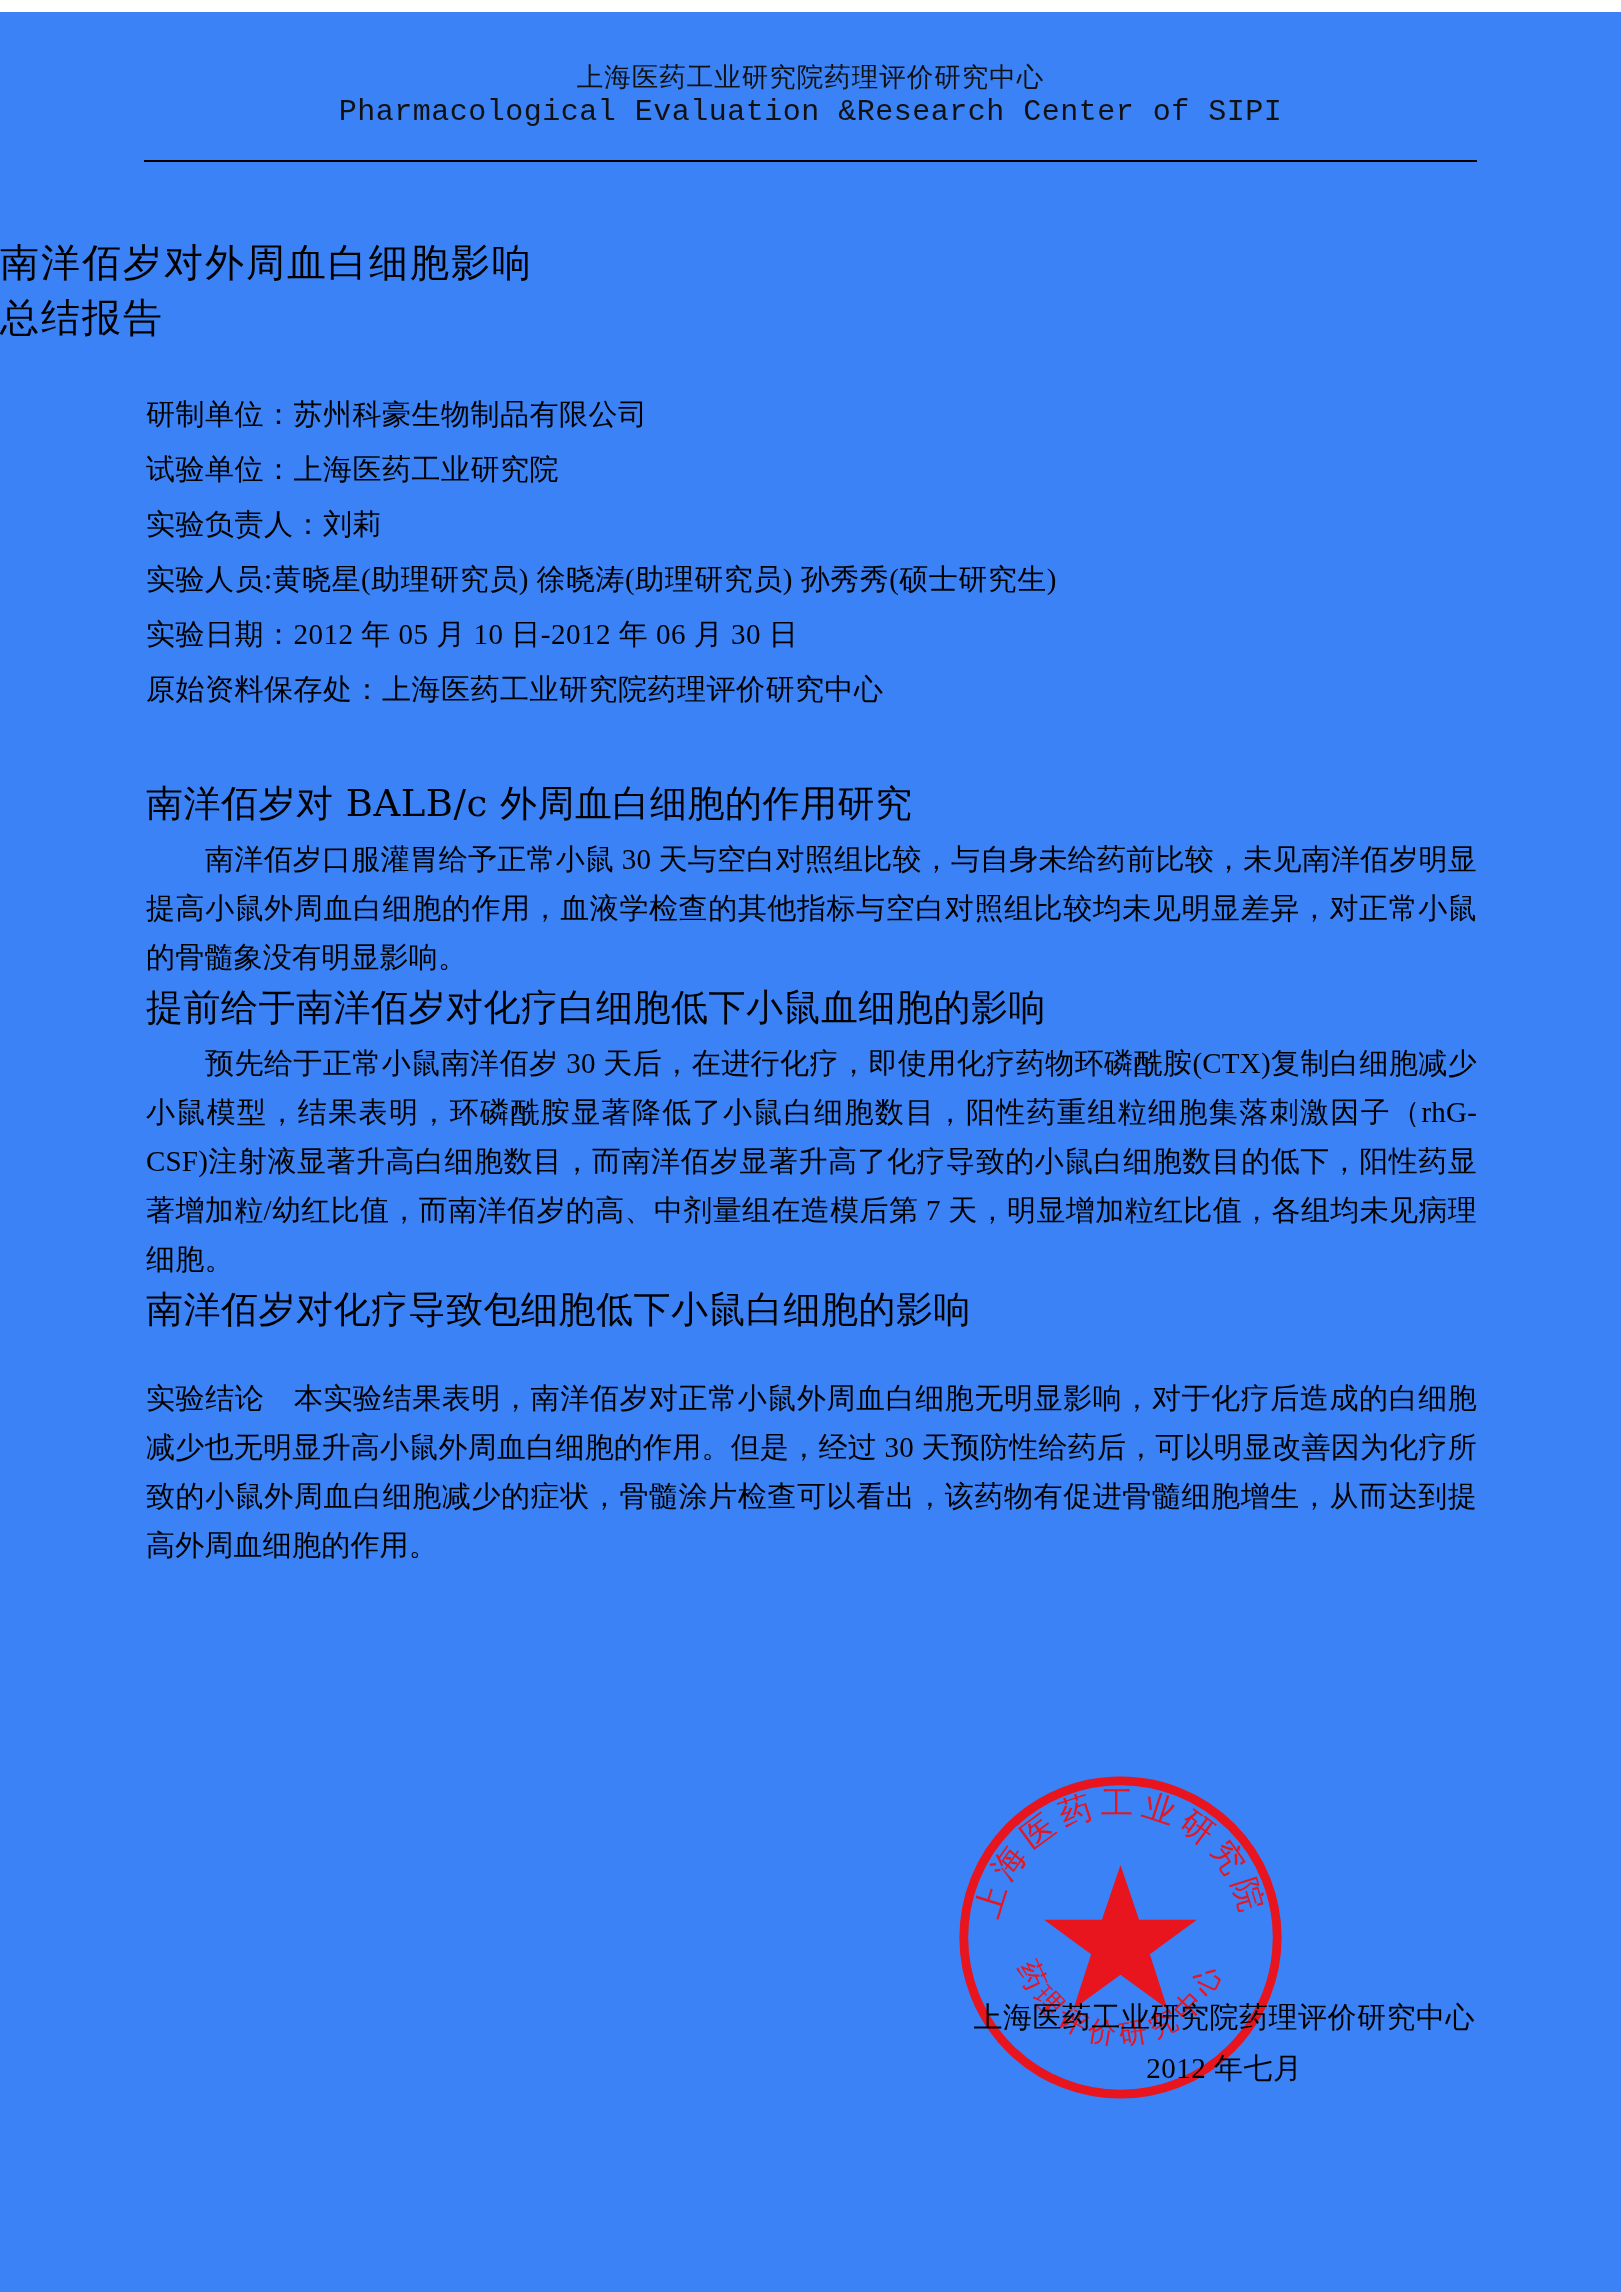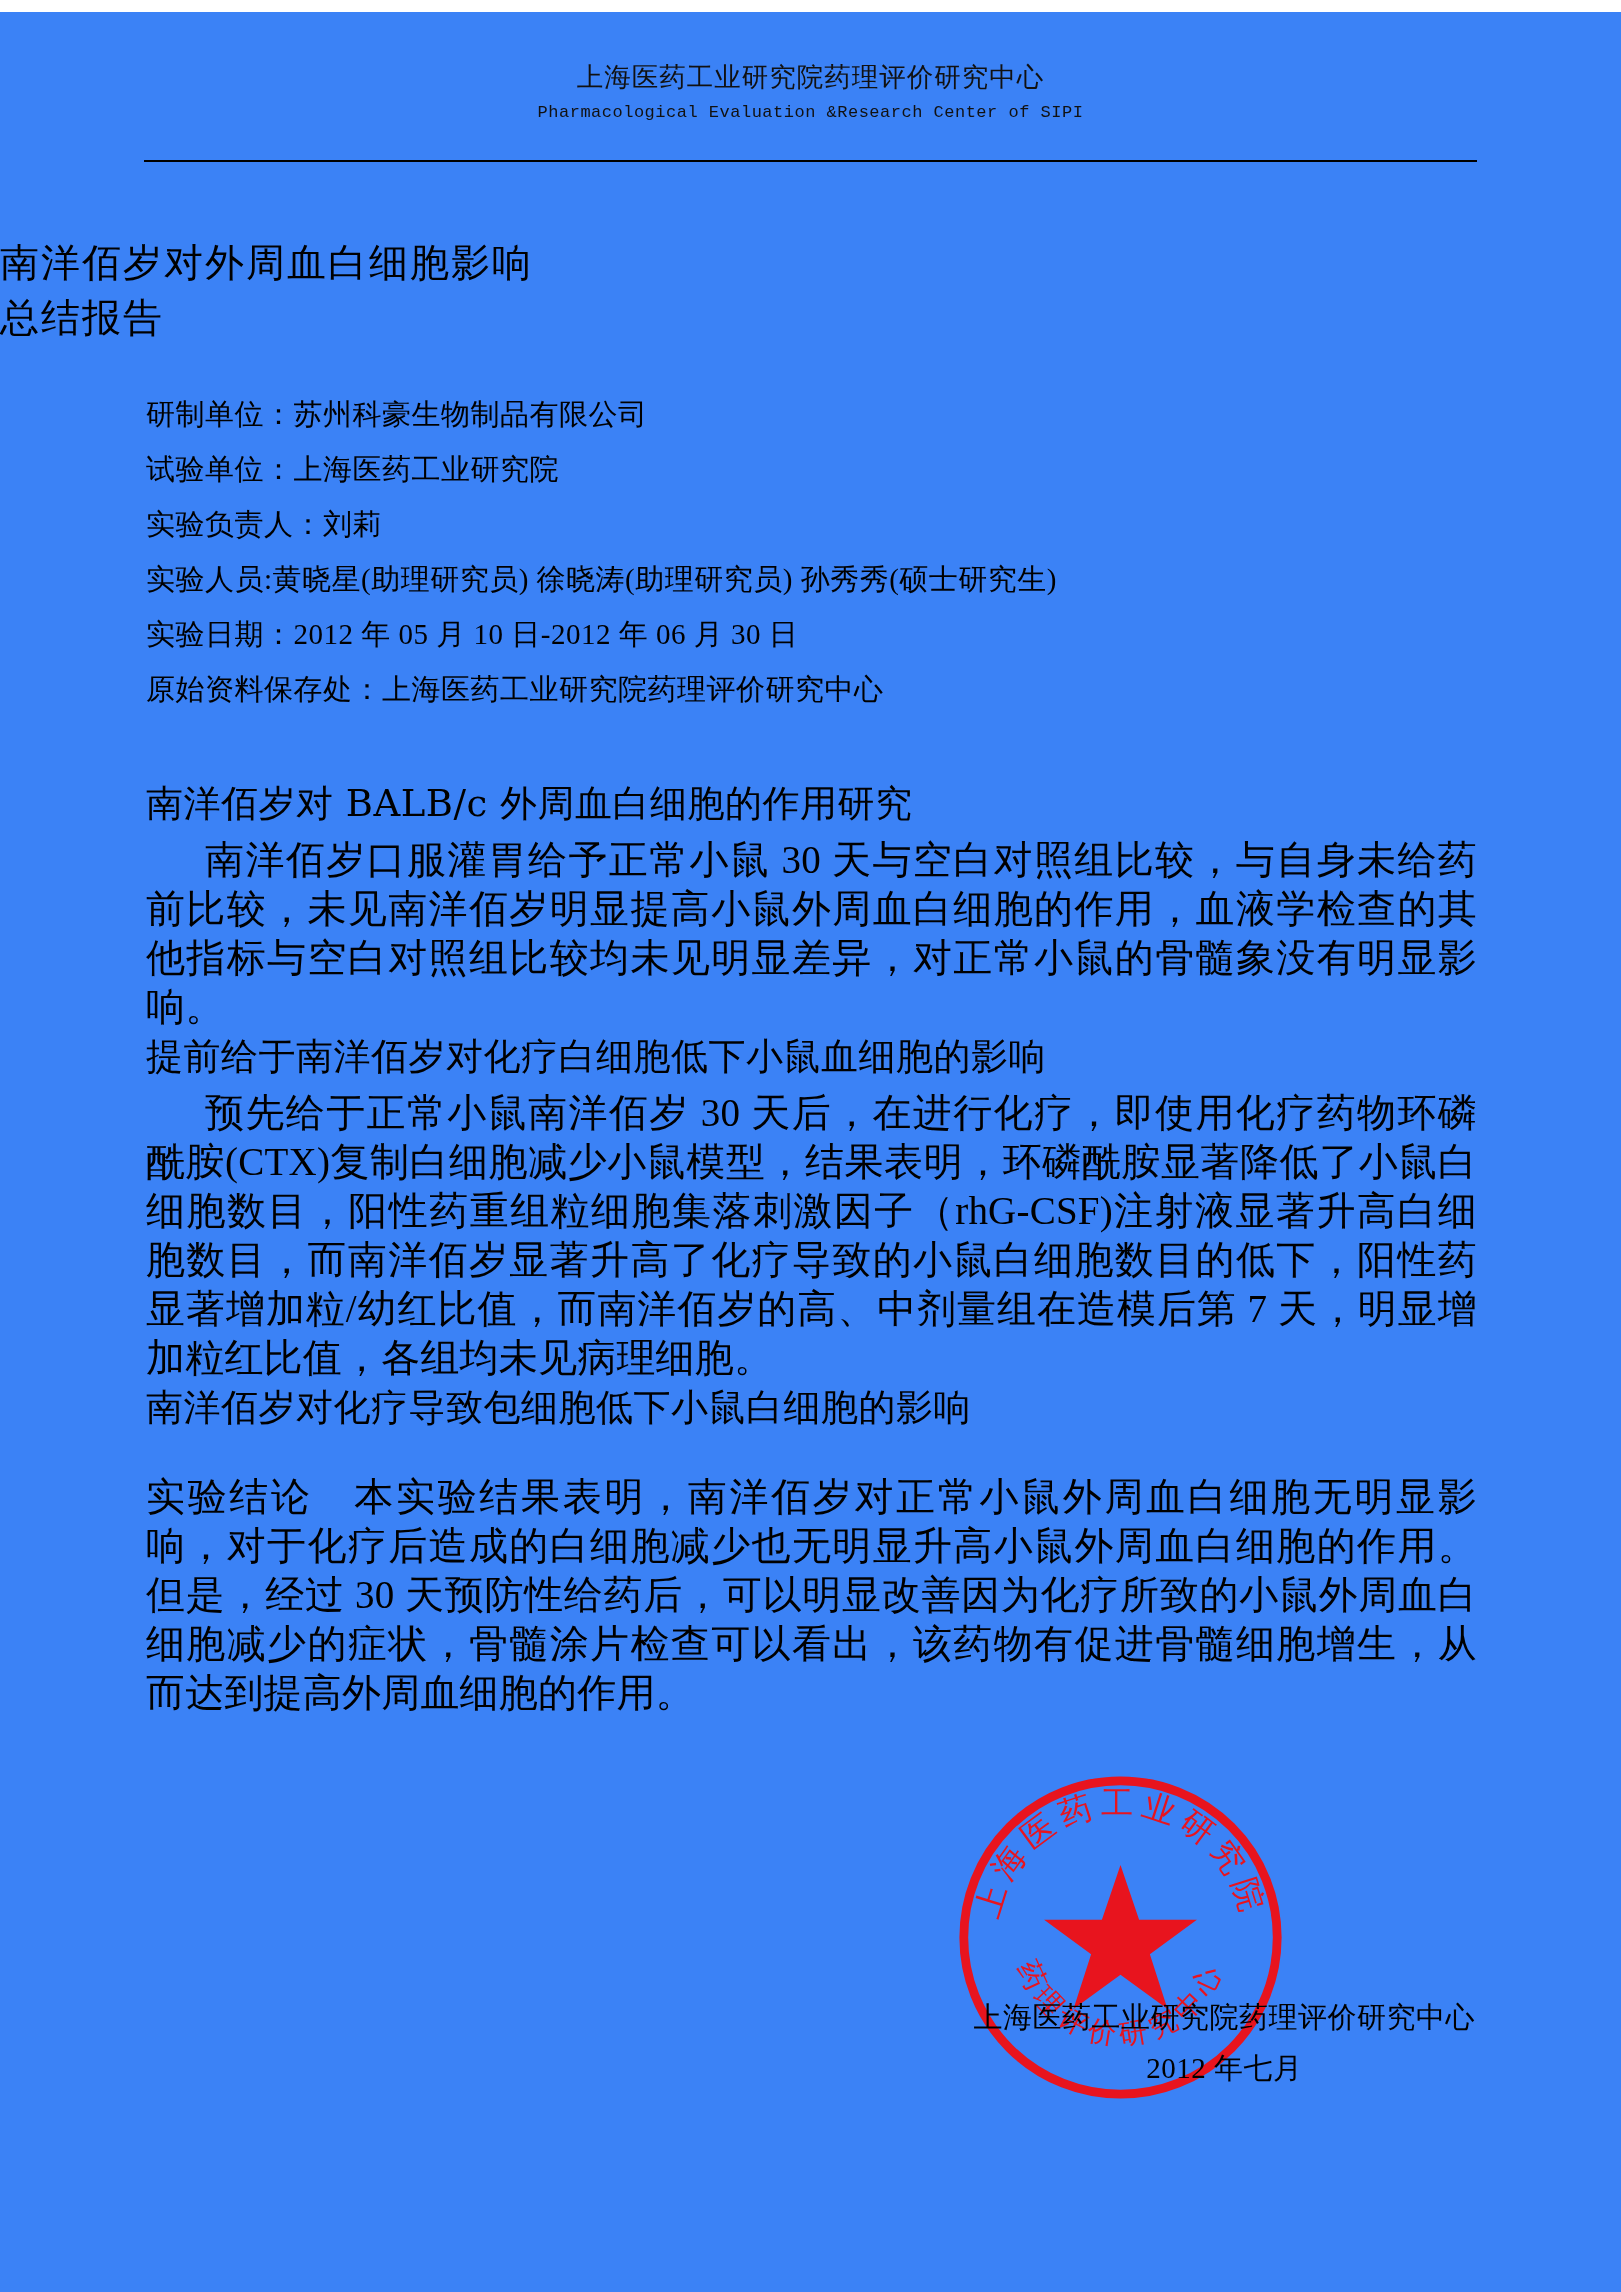--- a/index.html
+++ b/index.html
@@ -32,21 +32,21 @@
   }
   .letterhead-cn {
     font-family: "DejaVu Sans", "Liberation Sans", sans-serif;
     font-size: 26.5px;
     letter-spacing: 1px;
     line-height: 35px;
     color: #111;
   }
   .letterhead-en {
     font-family: "Liberation Mono", "DejaVu Sans Mono", monospace;
-    font-size: 17px;
+    font-size: 30px;
     line-height: 33px;
     letter-spacing: 0.5px;
     color: #111;
     margin-top: 2px;
   }
   .letterhead-rule {
     position: absolute;
     left: 144px;
     top: 148px;
     width: 1333px;
@@ -92,21 +92,21 @@
   h2.section-heading {
     margin: 0;
     font-weight: normal;
     font-family: "DejaVu Serif", "Liberation Serif", serif;
     font-size: 37px;
     line-height: 51px;
     letter-spacing: 0.5px;
   }
   p.para {
     margin: 0;
-    font-size: 39px;
+    font-size: 29px;
     line-height: 49px;
     text-align: justify;
     text-justify: inter-ideograph;
     text-indent: 59px;
     letter-spacing: 0.2px;
   }
   p.para.noindent { text-indent: 0; }
   .gap-sm { height: 5.9px; }
   .gap-md { height: 33px; }
 

